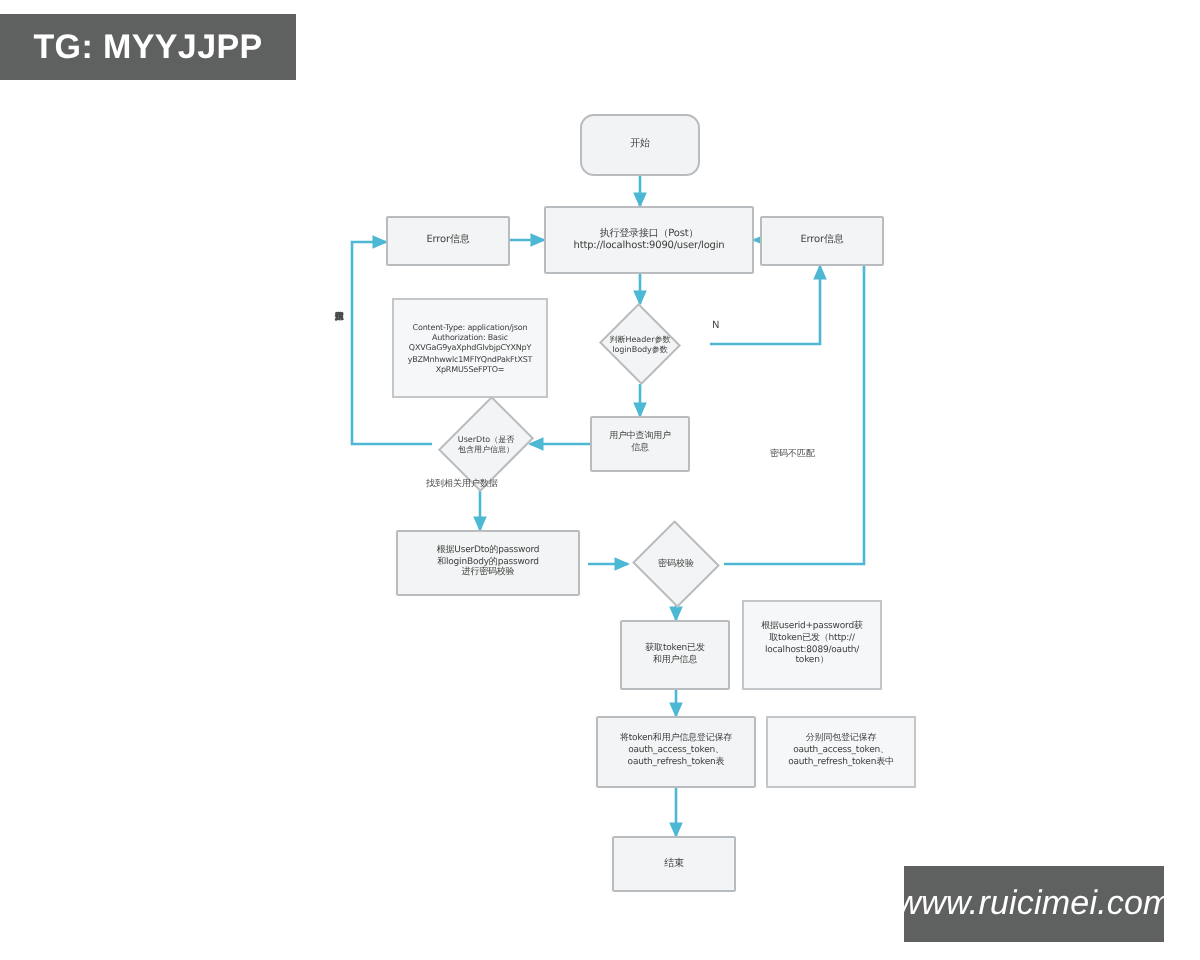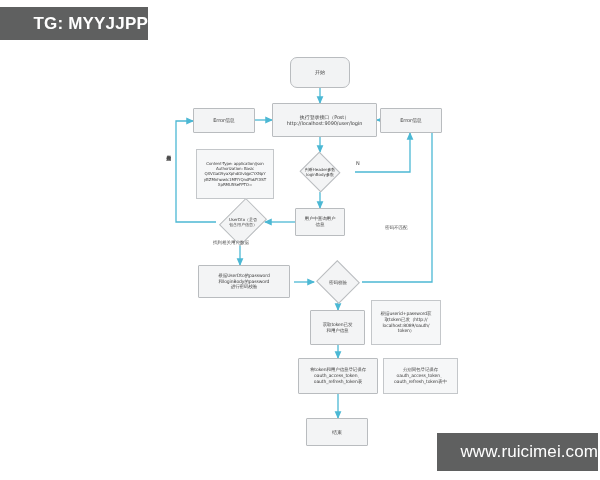--- a/index.html
+++ b/index.html
@@ -60,25 +60,25 @@
     text-orientation:upright;
     line-height:1.15;
     letter-spacing:0px;
   }
 
   
   .wm{
     position:absolute;
     background:#5f6060;
     color:#ffffff;
-    display:flex;align-items:center;justify-content:flex-end;
+    display:flex;align-items:center;justify-content:center;
     font-family:"Liberation Sans",sans-serif;
   }
   #wm-top{left:0;top:7px;width:148px;height:33px;font-size:17px;font-weight:700;letter-spacing:.2px;}
-  #wm-bottom{left:437px;top:433px;width:161px;height:38px;font-size:17px;letter-spacing:.1px;}
+  #wm-bottom{left:452px;top:433px;width:130px;height:38px;font-size:17px;letter-spacing:.1px;font-style:italic;}
 </style>
 </head>
 <body>
 
 <div id="canvas">
 
   <svg id="wires" viewBox="0 0 600 480">
     <defs>
       <marker id="ah" markerWidth="7" markerHeight="7" refX="5.2" refY="3" orient="auto">
         <path d="M0,0.4 L6,3 L0,5.6 z" fill="#4cb8d4"></path>

